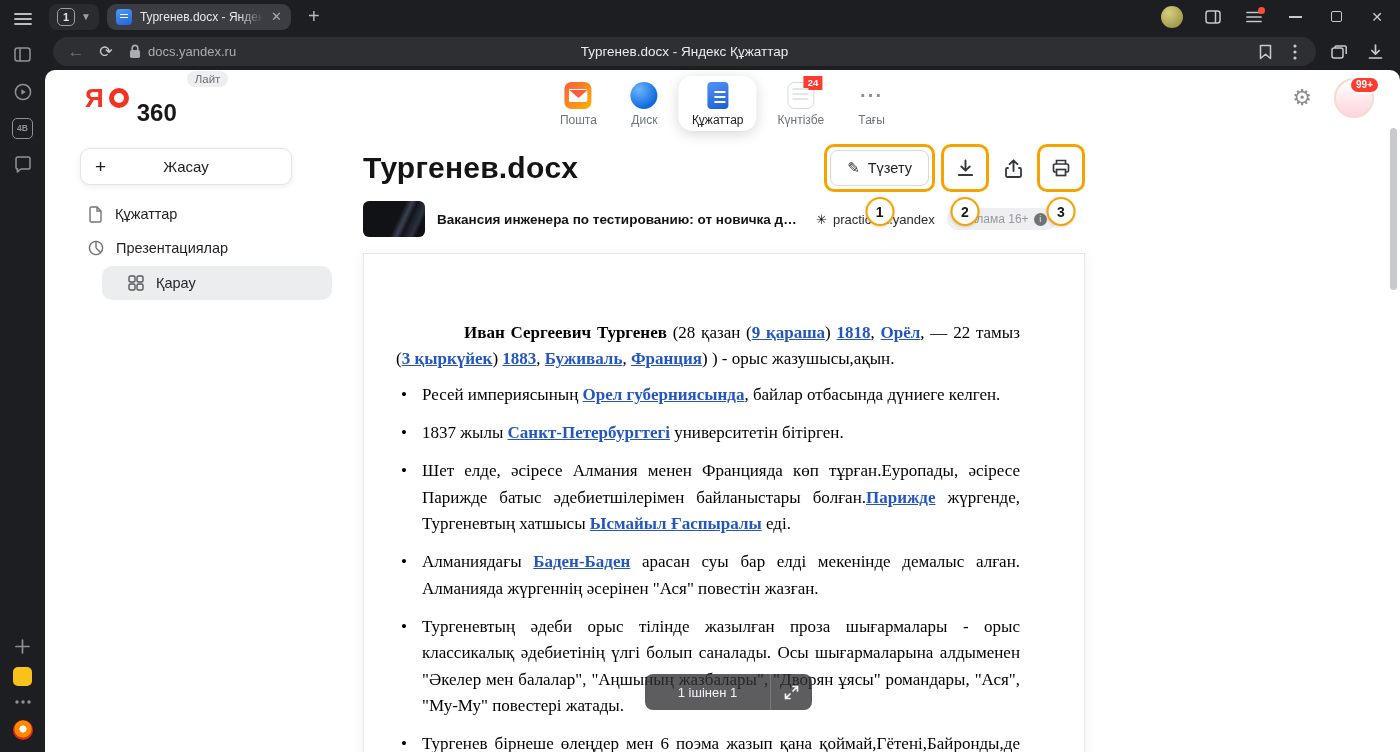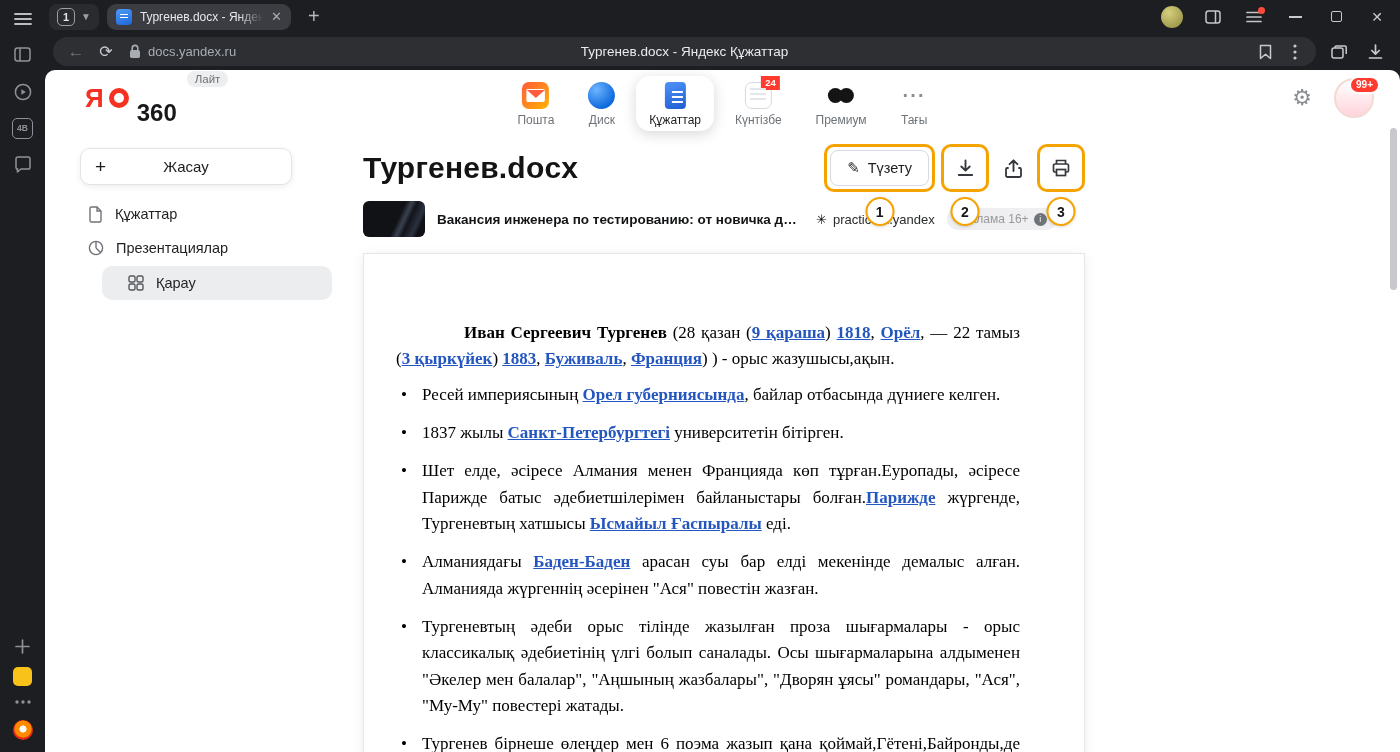--- a/index.html
+++ b/index.html
@@ -277,27 +277,20 @@
           <span class="ic27">
               <span class="ic-docs" style="display:block; position:relative;"></span>
             </span>
           <span class="lbl">Құжаттар</span>
         </div>
         <div class="service">
           <span class="ic27 ic-cal">
             <span class="cal-badge">24</span>
           </span>
           <span class="lbl">Күнтізбе</span>
-        </div>
-        <div class="service">
-          <span class="ic27 ic-prem">
-              <i></i>
-              <i></i>
-            </span>
-          <span class="lbl">Премиум</span>
         </div>
         <div class="service">
           <span class="ic27 ic-more">···</span>
           <span class="lbl">Тағы</span>
         </div>
       </nav>
 
       <div class="hdr-right">
         <span class="gear">⚙</span>
         <div class="avatar">
@@ -399,16 +392,24 @@
               <div class="doc-li"><span class="bullet">•</span><span>1837 жылы </span><a class="doc-link">Санкт-Петербургтегі</a><span> университетін бітірген.</span></div>
               <div class="doc-li"><span class="bullet">•</span><span>Шет елде, әсіресе Алмания менен Францияда көп тұрған.Еуропады, әсіресе Парижде батыс әдебиетшілерімен байланыстары болған.</span><a class="doc-link">Парижде</a><span> жүргенде, Тургеневтың хатшысы </span><a class="doc-link">Ысмайыл Ғаспыралы</a><span> еді.</span></div>
               <div class="doc-li"><span class="bullet">•</span><span>Алманиядағы </span><a class="doc-link">Баден-Баден</a><span> арасан суы бар елді мекенінде демалыс алған. Алманияда жүргеннің әсерінен "Ася" повестін жазған.</span></div>
               <div class="doc-li"><span class="bullet">•</span><span>Тургеневтың әдеби орыс тілінде жазылған проза шығармалары - орыс классикалық әдебиетінің үлгі болып саналады. Осы шығармаларына алдыменен "Әкелер мен балалар", "Аңшының жазбалары", "Дворян ұясы" романдары, "Ася", "Му-Му" повестері жатады.</span></div>
               <div class="doc-li"><span class="bullet">•</span><span>Тургенев бірнеше өлеңдер мен 6 поэма жазып қана қоймай,Гётені,Байронды,де Мюссені аударған.</span></div>
             </div>
         </div>
       </div>
     </div>
 
+    <div class="page-pill">
+      <span class="txt">1 ішінен 1</span>
+      <span class="expand">
+        <svg width="15" height="15" viewBox="0 0 15 15">
+            <path d="M9 1.5h4.5V6M6 13.5H1.5V9M13.5 1.5L9 6M1.5 13.5L6 9" stroke="#f2f3f5" stroke-width="1.7" fill="none" stroke-linecap="round"></path>
+          </svg>
+      </span>
+    </div>
 
     <div class="scroll-thumb"></div>
   </div>
 </div>
 
 </body></html>

